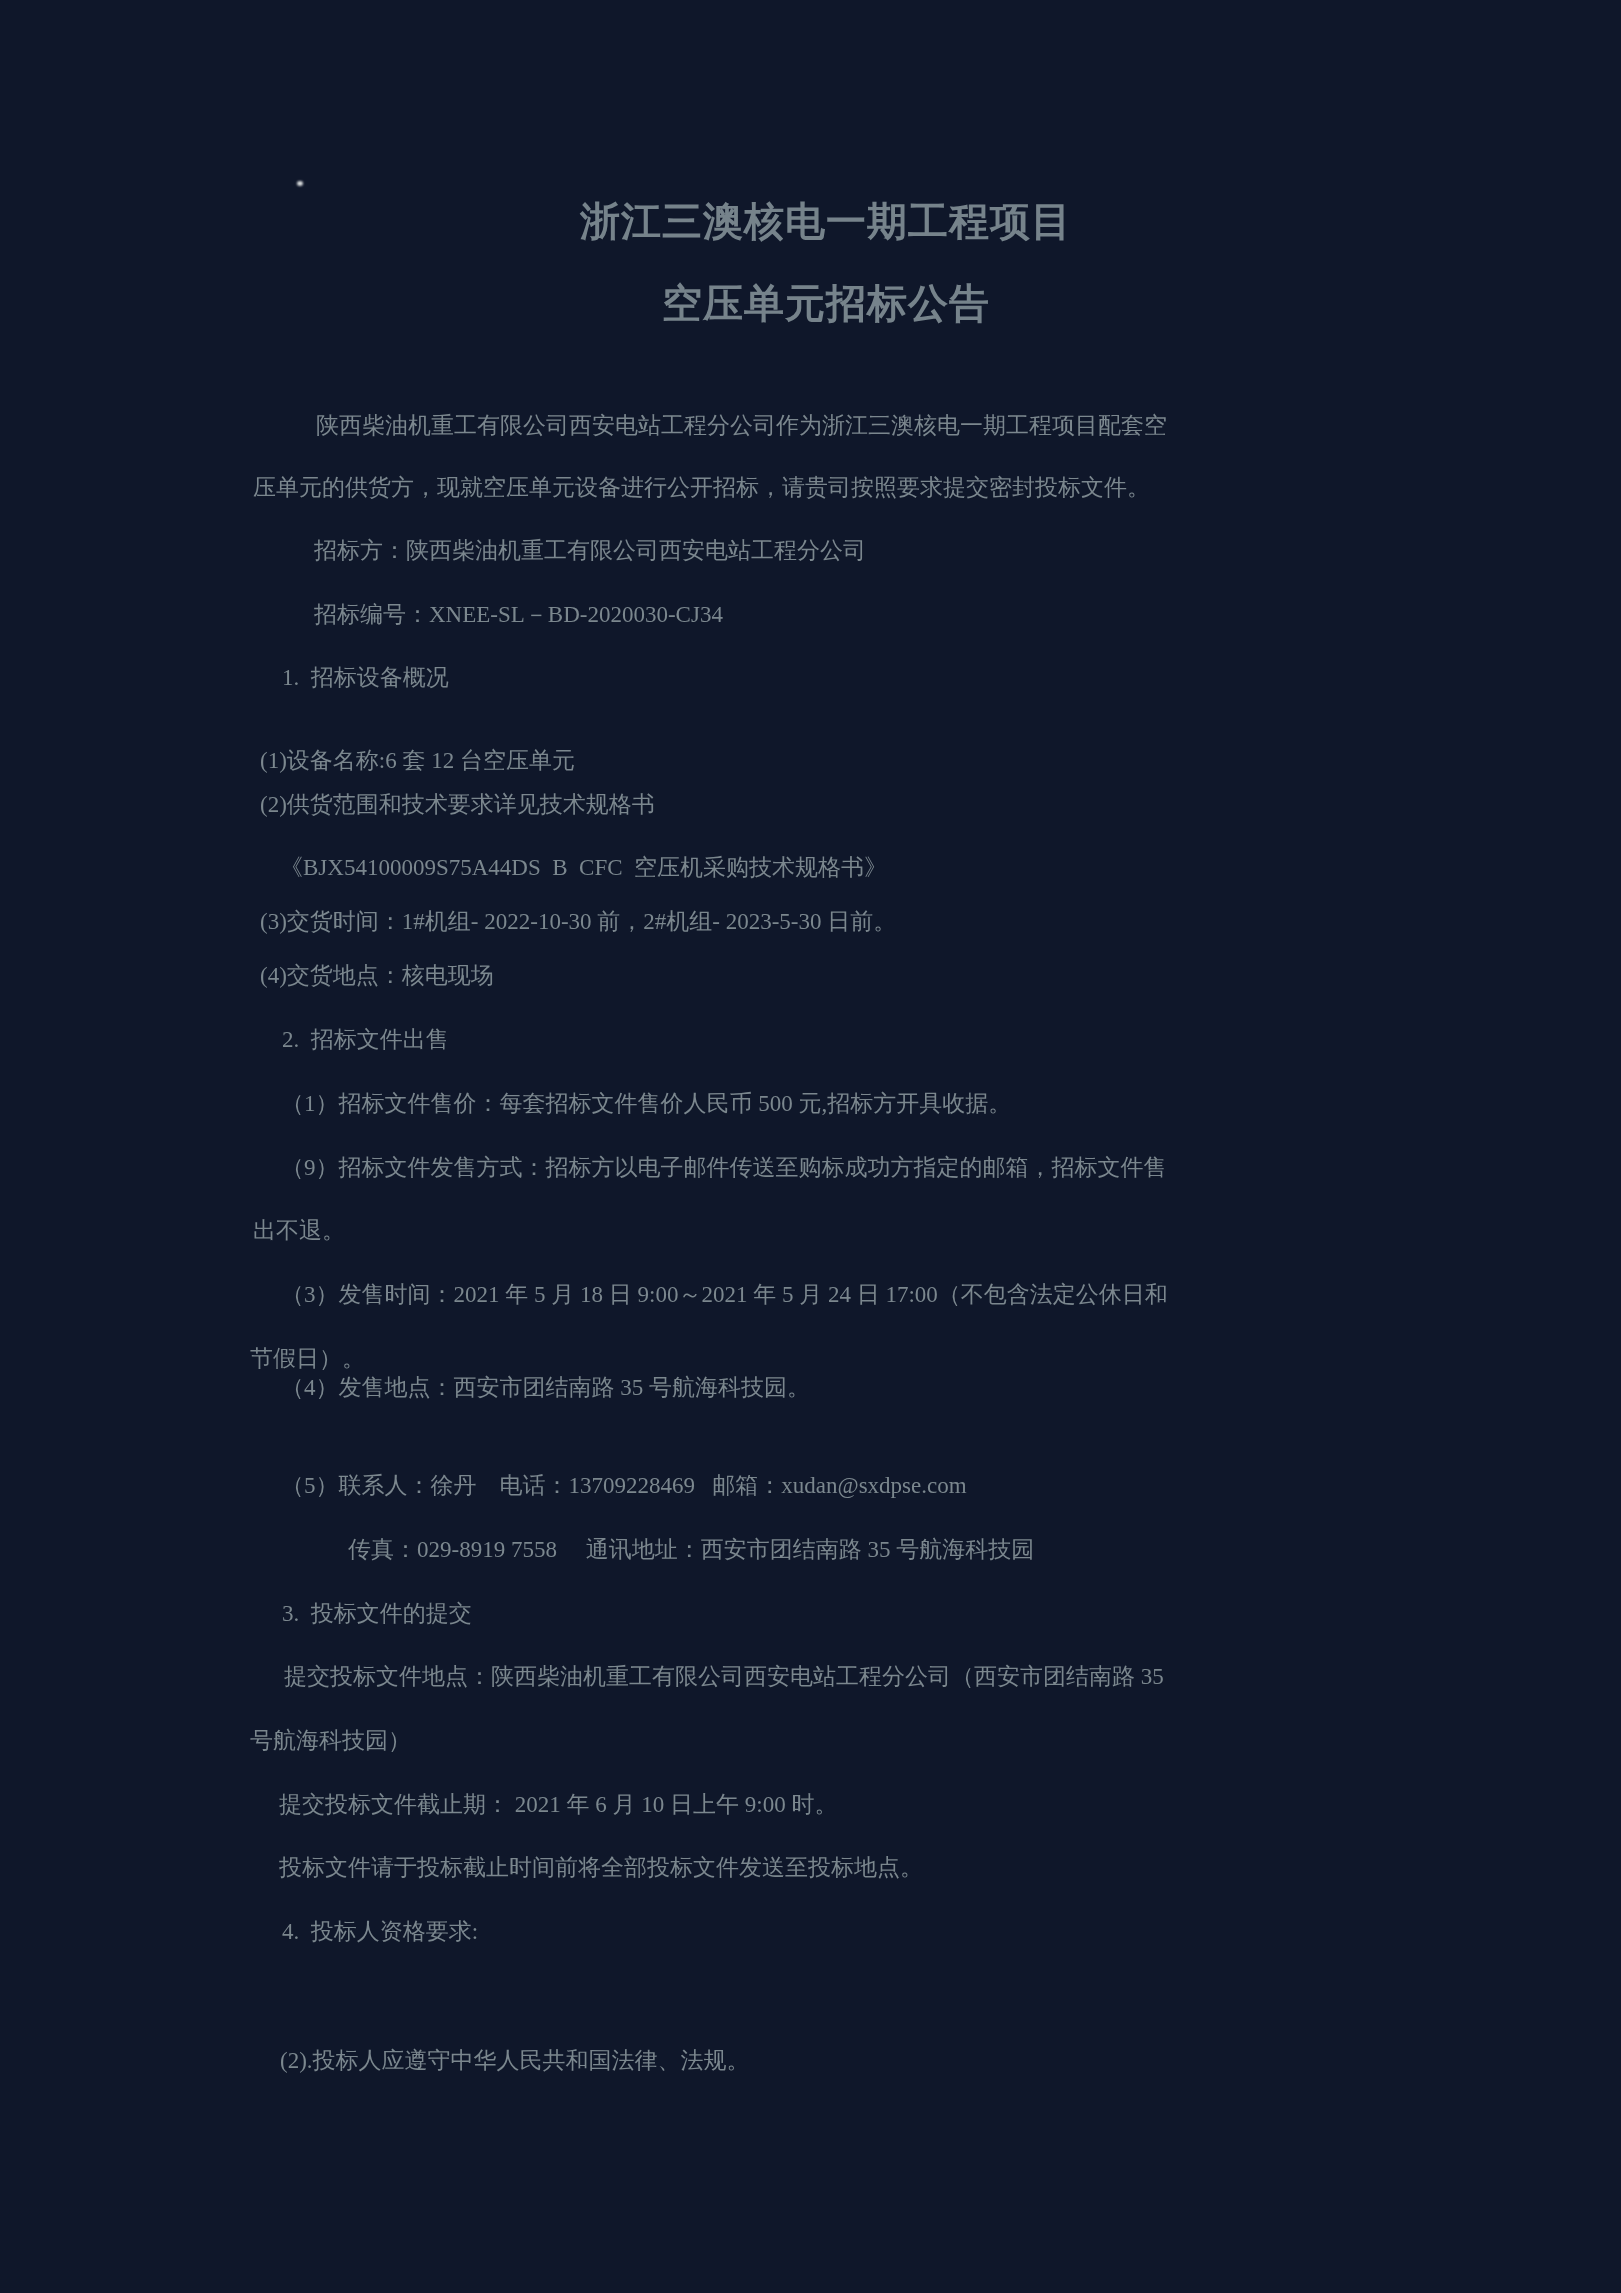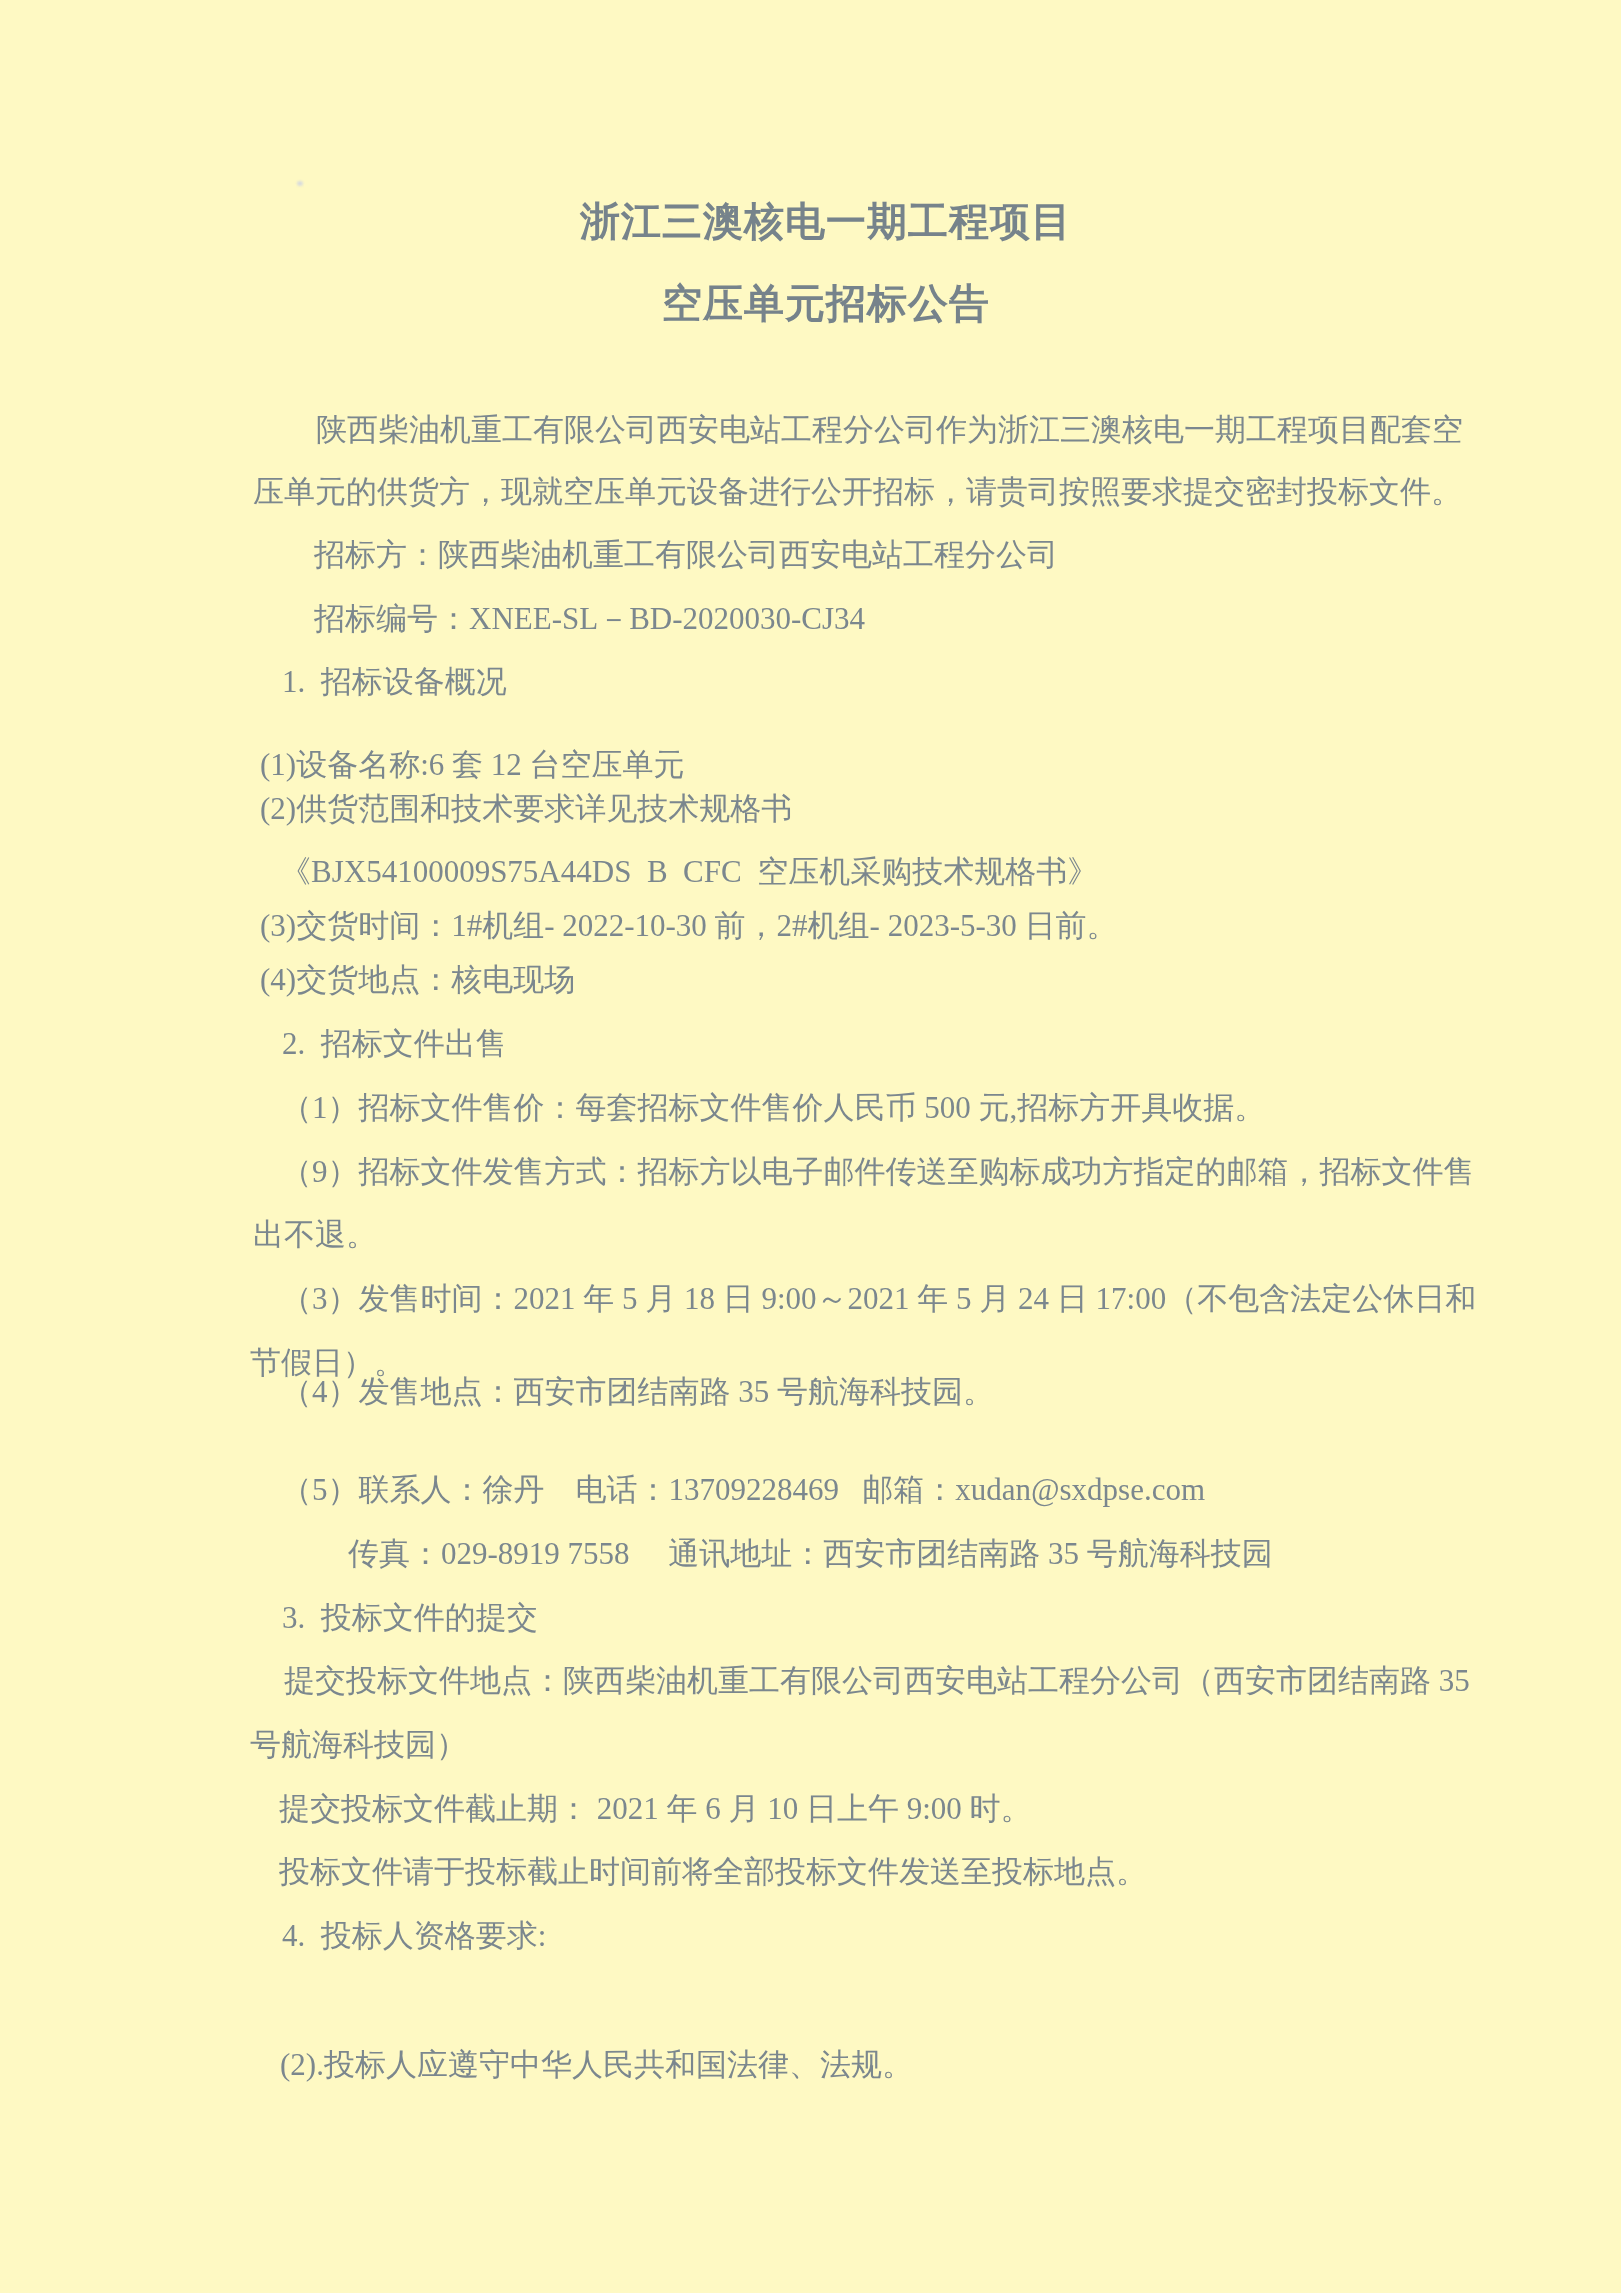--- a/index.html
+++ b/index.html
@@ -4,28 +4,28 @@
 <style>
   html, body {
     margin: 0;
     padding: 0;
     background: #ffffff;
   }
   .page {
     position: relative;
     width: 1621px;
     height: 2294px;
-    background: #fef9c3;
+    background: #0f172a;
     font-family: "Liberation Serif", serif;
     color: #7b878e;
     overflow: hidden;
   }
   .line {
     position: absolute;
-    font-size: 31px;
+    font-size: 23px;
     line-height: 1.1;
     white-space: pre;
     letter-spacing: 0px;
   }
   .title {
     left: 250px;
     width: 1152px;
     text-align: center;
     font-size: 40px;
     font-weight: bold;

